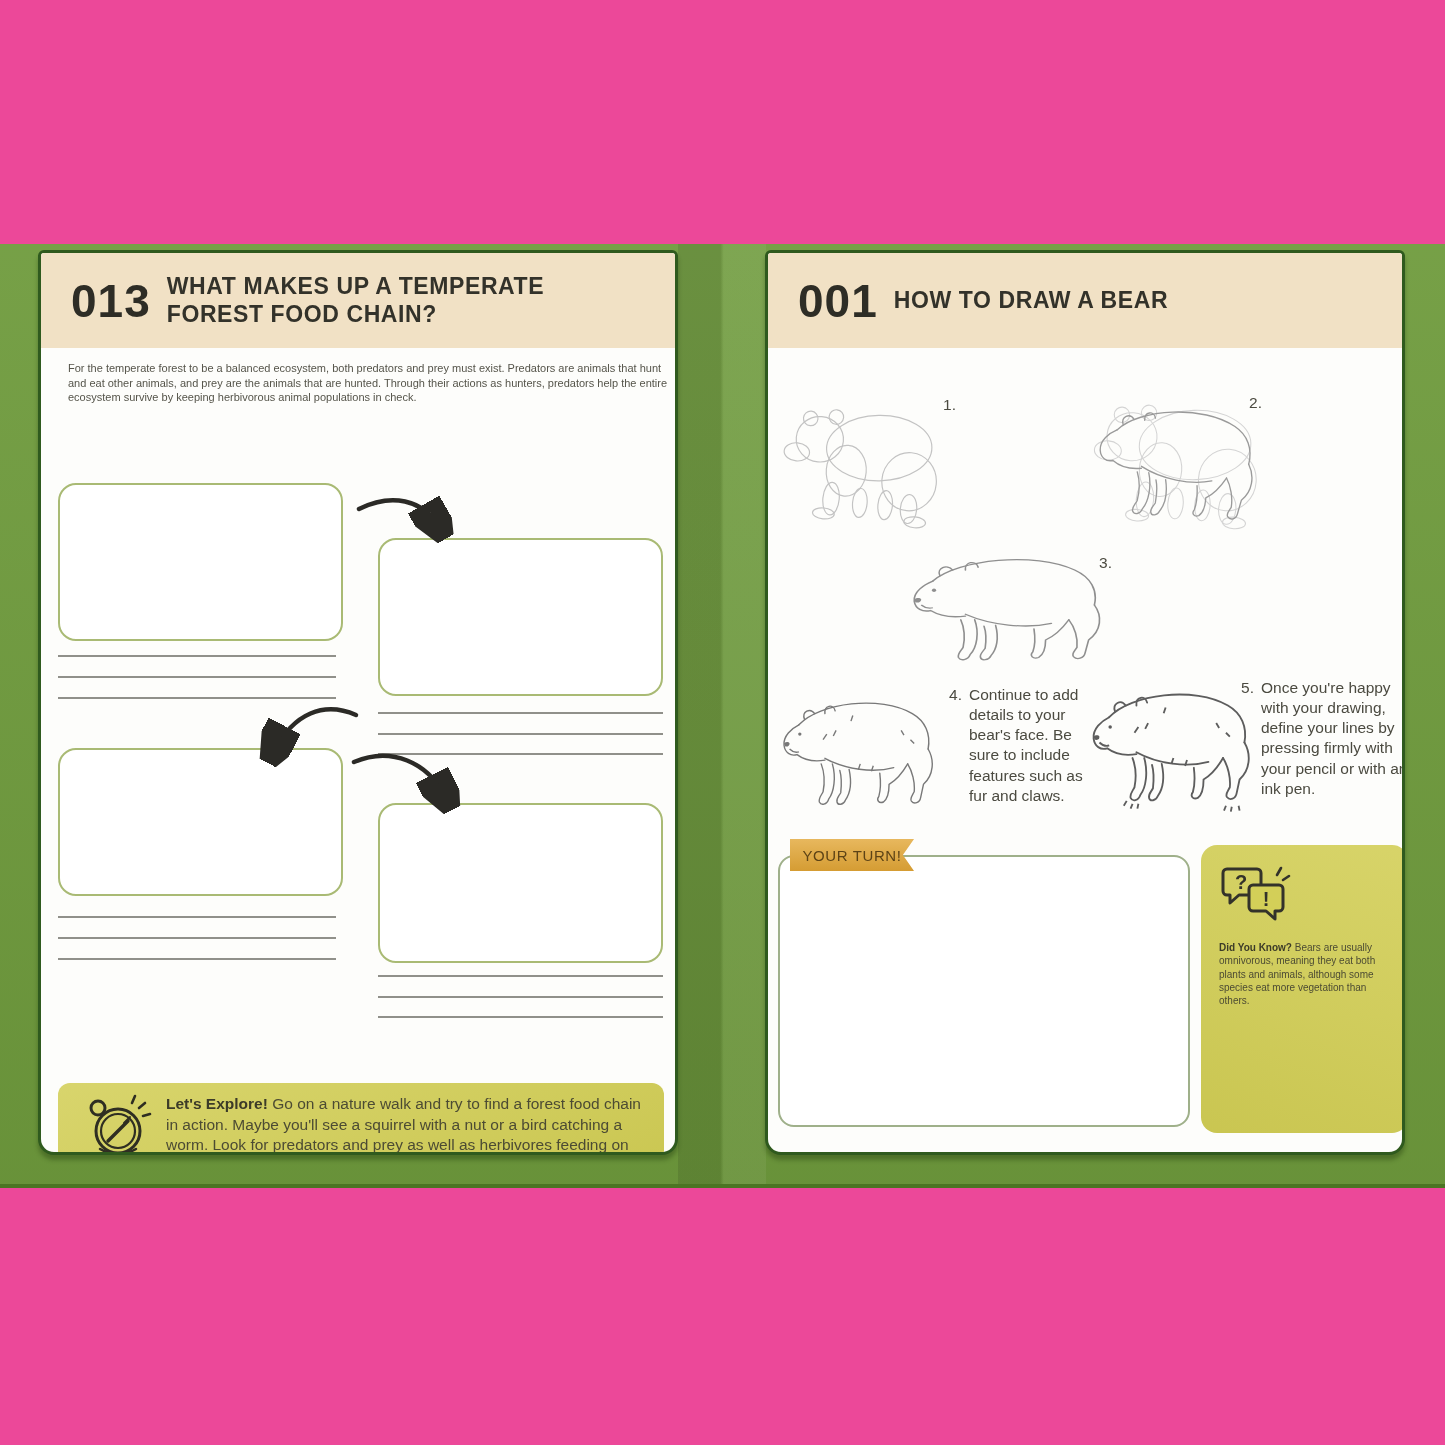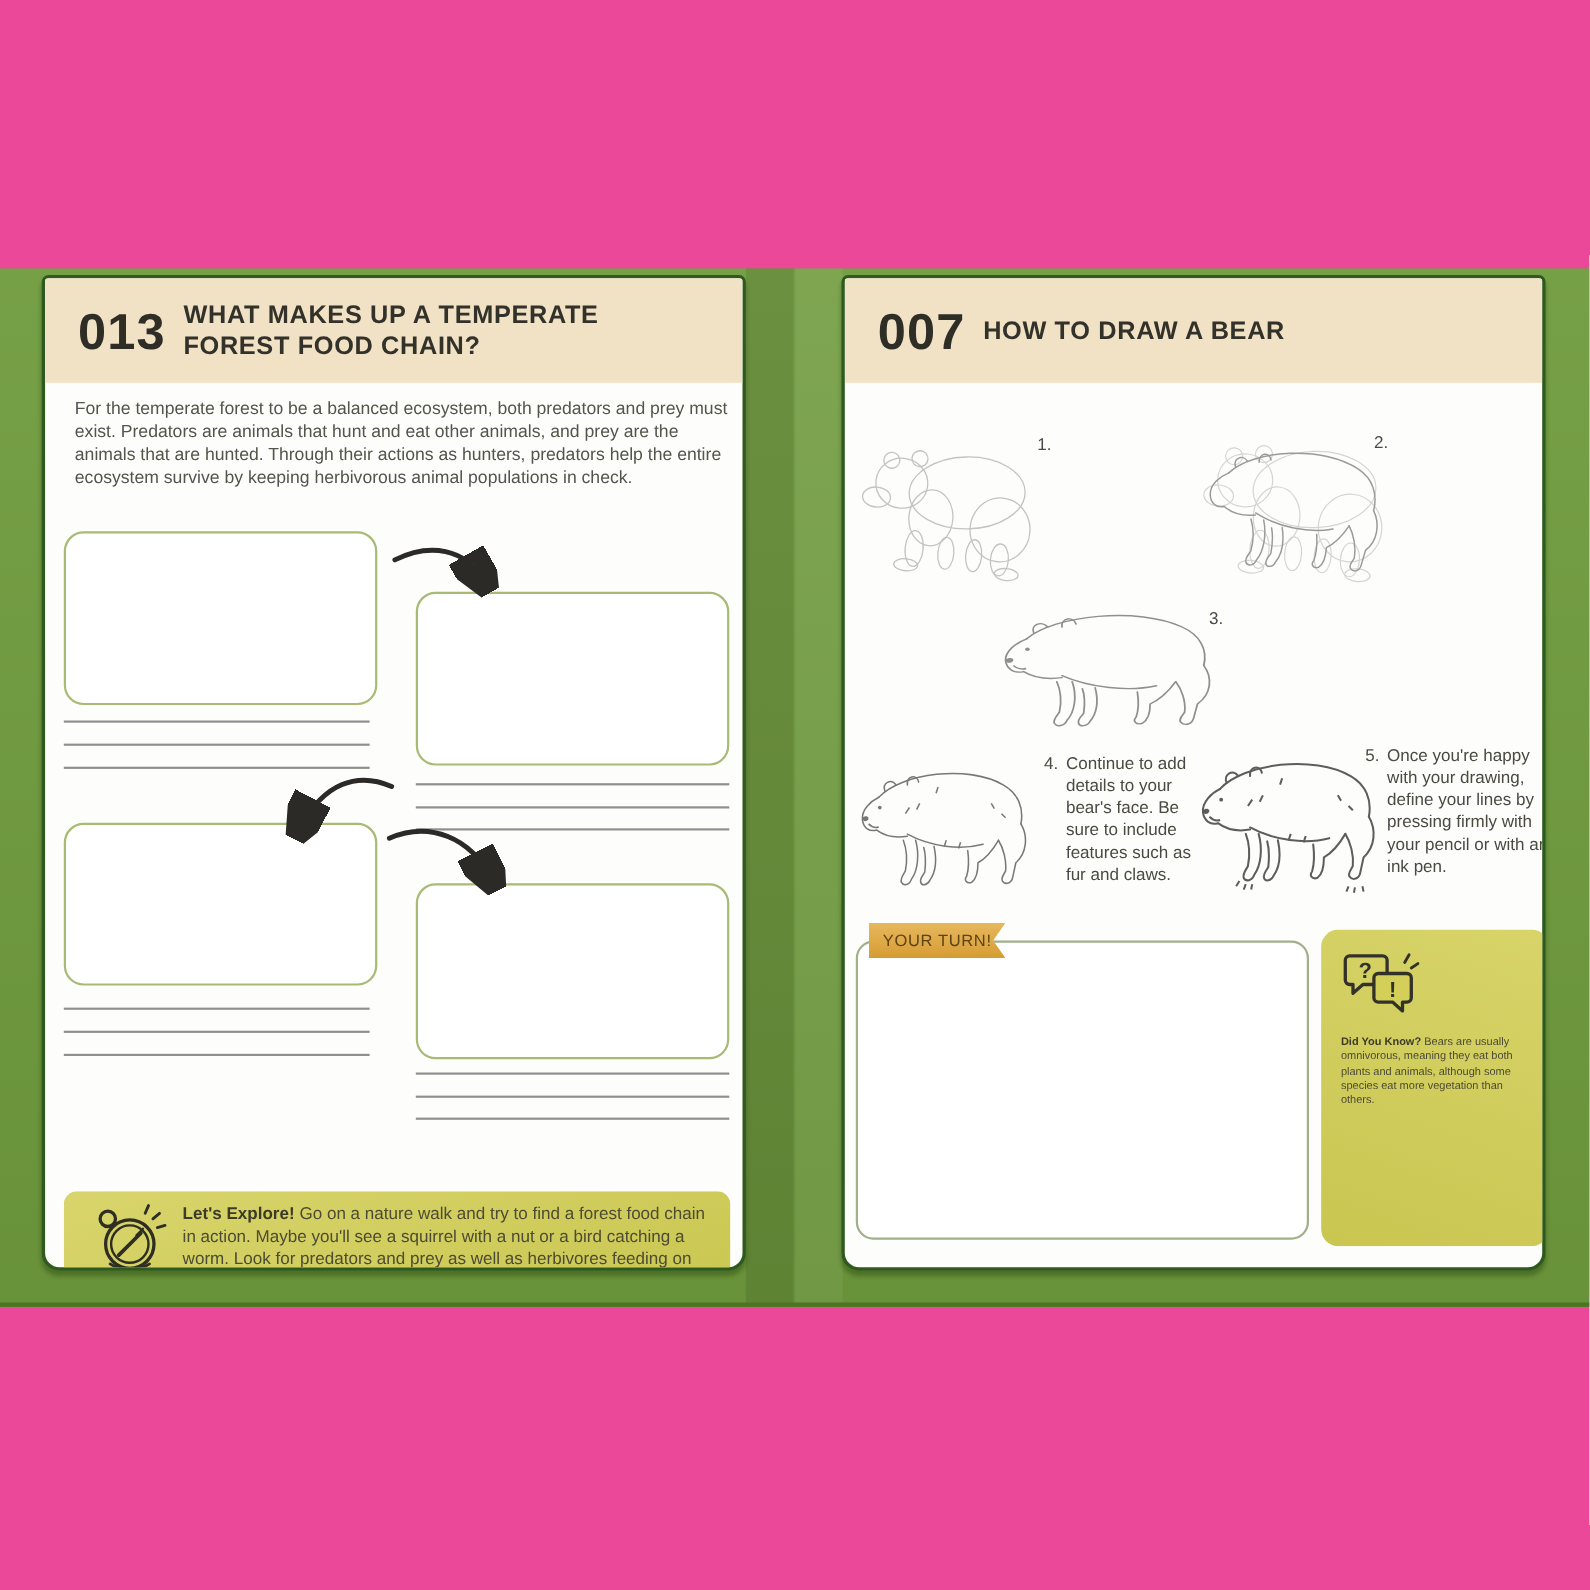--- a/index.html
+++ b/index.html
@@ -34,21 +34,21 @@
     display:flex; align-items:center; padding:0 20px 0 30px; gap:16px;
   }
   .page-num {
     font-size:46px; font-weight:700; color:#2e2d26; letter-spacing:1px; line-height:1;
   }
   .page-title {
     font-size:23px; font-weight:700; color:#33322a; letter-spacing:.6px; line-height:1.18;
     max-width:480px;
   }
 
-  .body-copy { position:absolute; left:27px; width:606px; color:#55544a; font-size:16px; line-height:1.32; }
+  .body-copy { position:absolute; left:27px; width:606px; color:#55544a; font-size:11px; line-height:1.32; }
   .p1 { top:108px; }
   .p2 { top:183px; }
 
   .draw-box {
     position:absolute; background:#ffffff;
     border:2px solid var(--c-olive,#a9ba74); border-radius:18px;
   }
   .rule { position:absolute; height:2px; background:#90908a; }
 
   svg { overflow:visible; display:block; }
@@ -218,21 +218,21 @@
             <path d="M48,10 l3,-7 M55,15 l6,-5 M59,23 l7,-2" stroke-width="2.6"></path>
             <path d="M16,56 a22,10 0 0 0 36,0" stroke-width="2.4"></path>
           </svg>
         </div>
         <p class="callout-text"><span class="lead">Let's Explore!</span> <span>Go on a nature walk and try to find a forest food chain in action. Maybe you'll see a squirrel with a nut or a bird catching a worm. Look for predators and prey as well as herbivores feeding on plants.</span></p>
       </div>
     </div>
 
     <div class="page page-right">
       <div class="band">
-        <div class="page-num">007</div>
+        <div class="page-num">001</div>
         <div class="page-title">HOW TO DRAW A BEAR</div>
       </div>
 
       <svg class="bear" style="left:8px; top:128px; color:#bfbfbf;" width="168" height="160" viewBox="0 0 185 152">
         <g stroke="#c3c3c3" stroke-width="1.3" transform="rotate(5 92 80)">
             <use href="#bear-guides"></use>
           </g>
       </svg>
       <svg class="bear" style="left:318px; top:122px; color:#9a9a9a;" width="178" height="168" viewBox="0 0 185 152">
         <g transform="rotate(4 92 80)">

